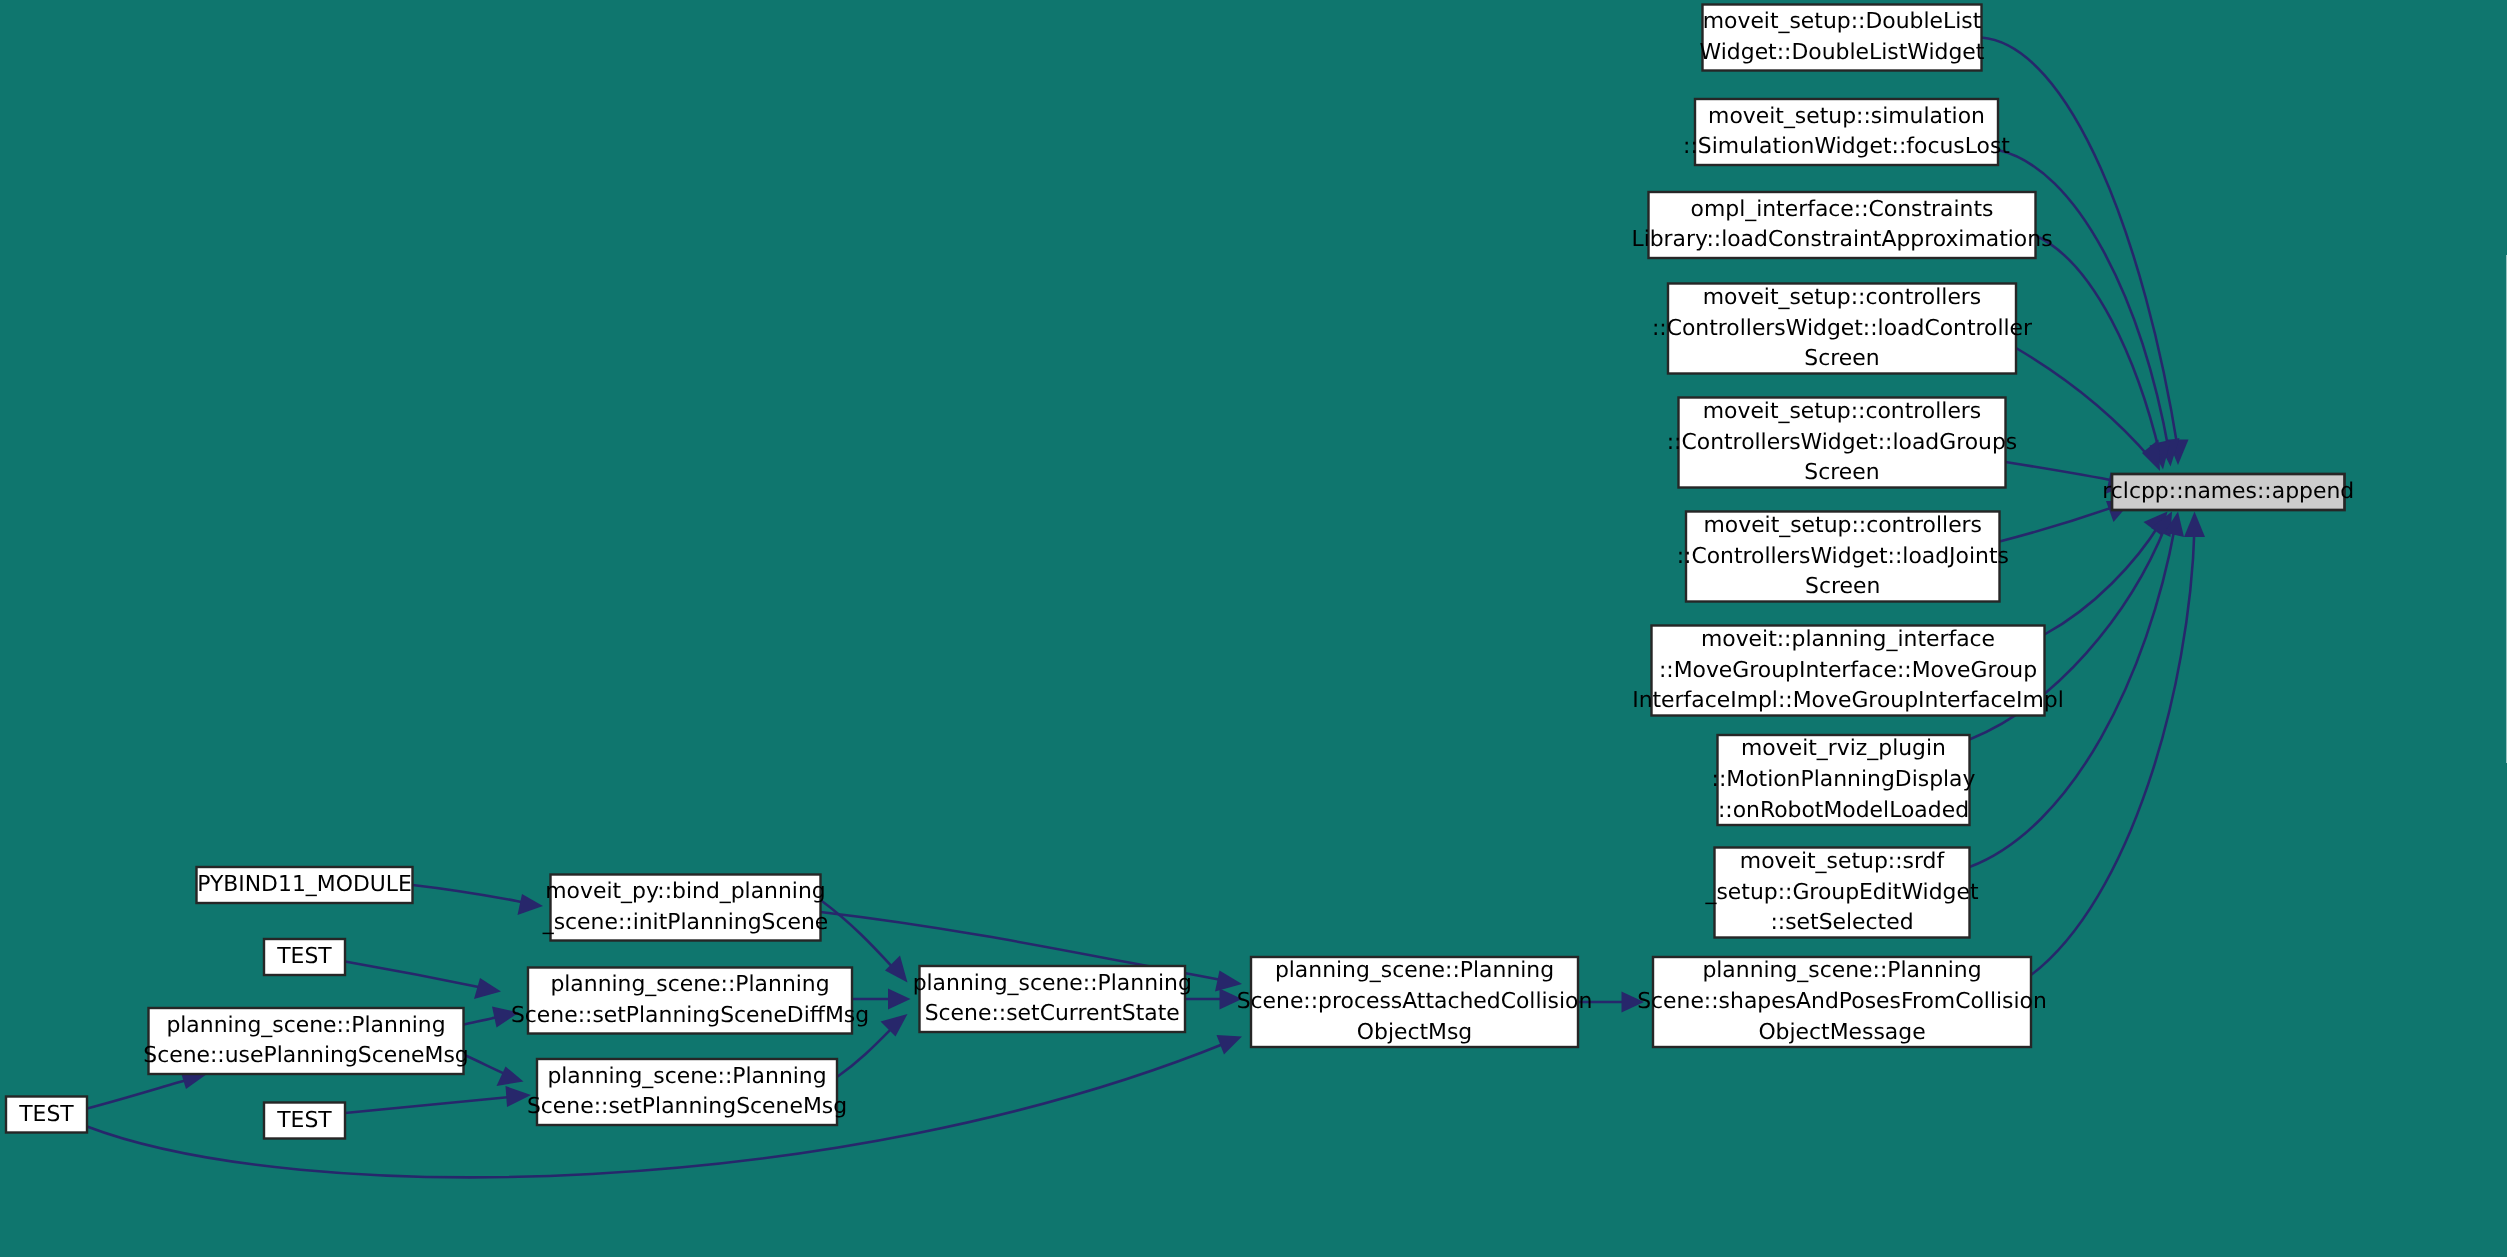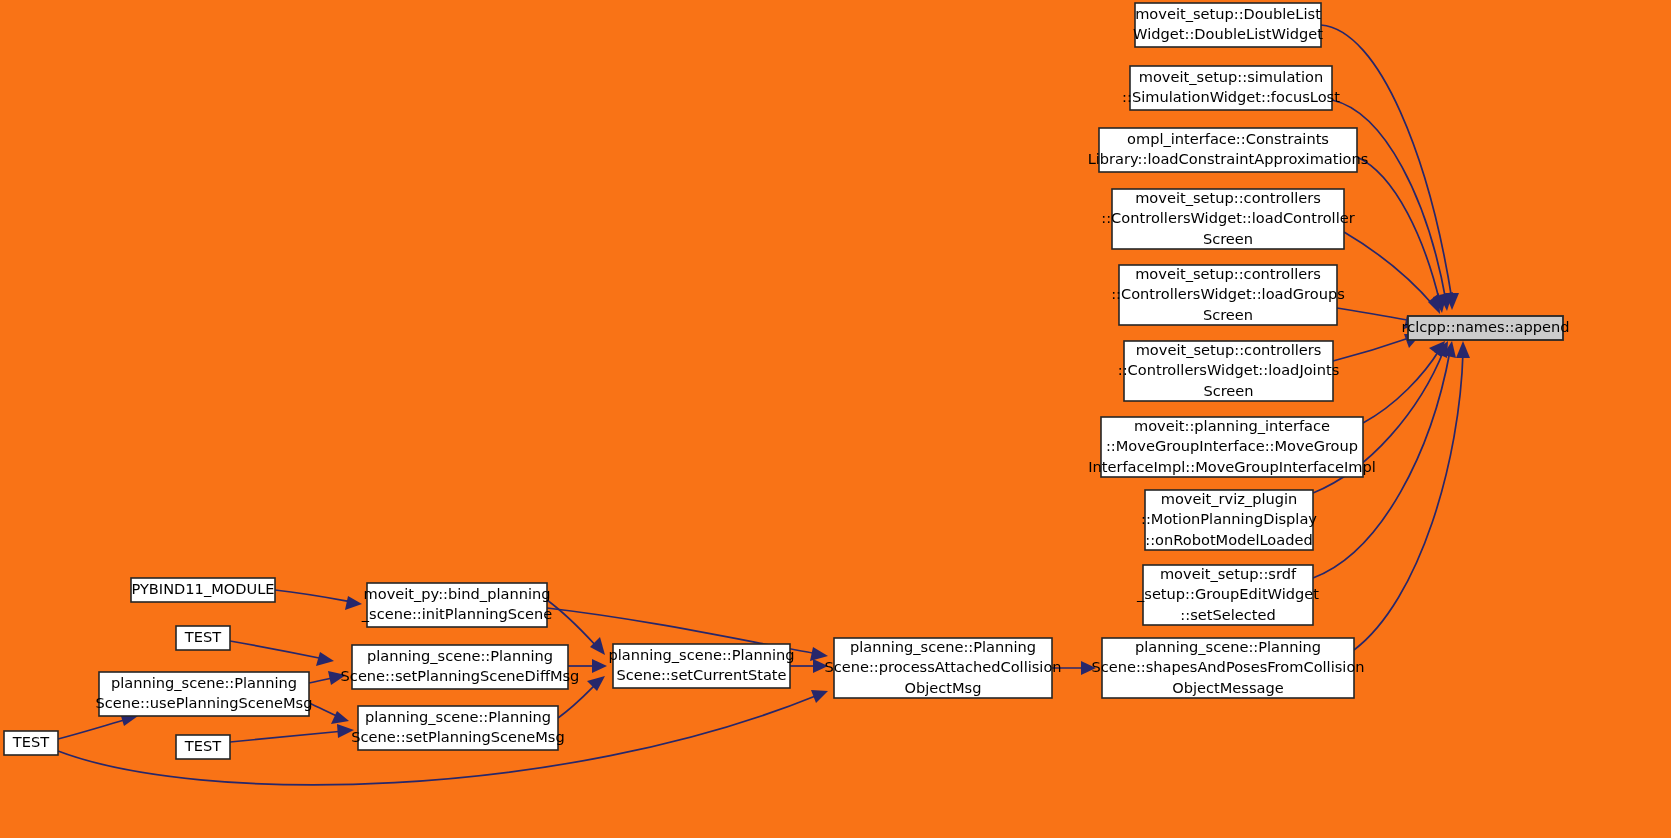--- a/index.html
+++ b/index.html
@@ -1,17 +1,17 @@
 <!DOCTYPE html>
 <html><head>
 <meta charset="utf-8">
 <style>
   html,body{margin:0;padding:0;background:#ffffff;}
   body{font-family:"DejaVu Sans","Liberation Sans",sans-serif;}
-  #graph-root{position:relative;width:1671px;height:838px;background:#f97316;overflow:hidden;}
+  #graph-root{position:relative;width:1671px;height:838px;background:#0f766e;overflow:hidden;}
   svg#callgraph{position:absolute;inset:0;width:1671px;height:838px;}
   .node-box{fill:#ffffff;stroke:#262626;stroke-width:1.6;}
   .node-box.highlight{fill:#cccccc;stroke:#262626;stroke-width:1.8;}
   .node-label{font-family:"DejaVu Sans","Liberation Sans",sans-serif;font-size:14.6px;fill:#000000;text-anchor:middle;dominant-baseline:middle;}
   .edge-path{fill:none;stroke:#27276b;stroke-width:1.7;}
   .edge-head{fill:#27276b;stroke:none;}
   g[data-name="graph-node"]{cursor:pointer;}
 </style>
 </head>
 <body>

